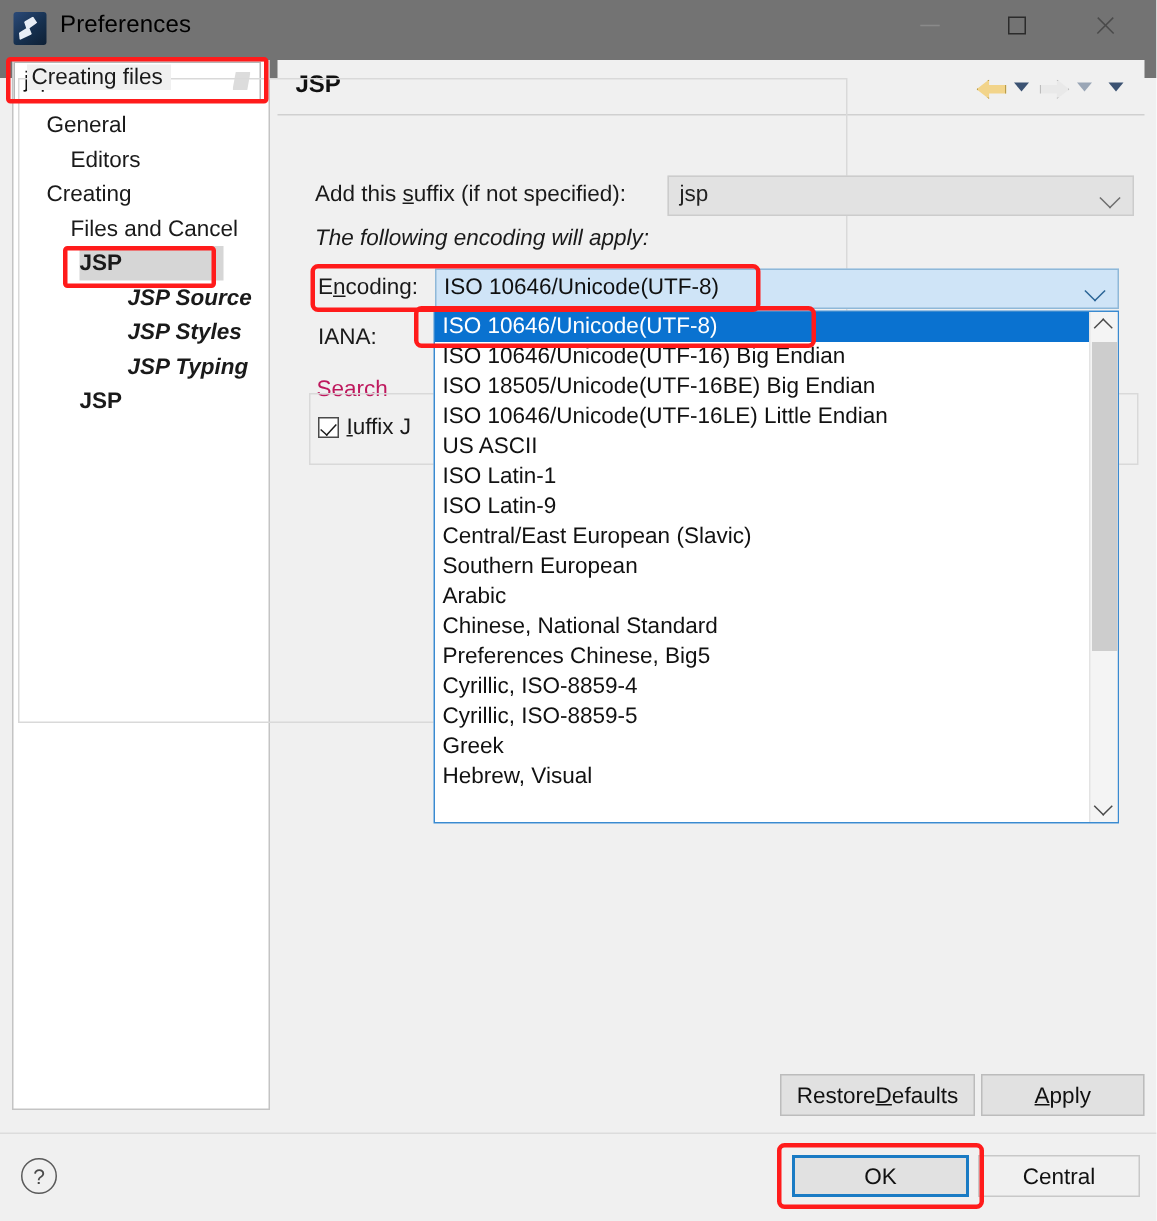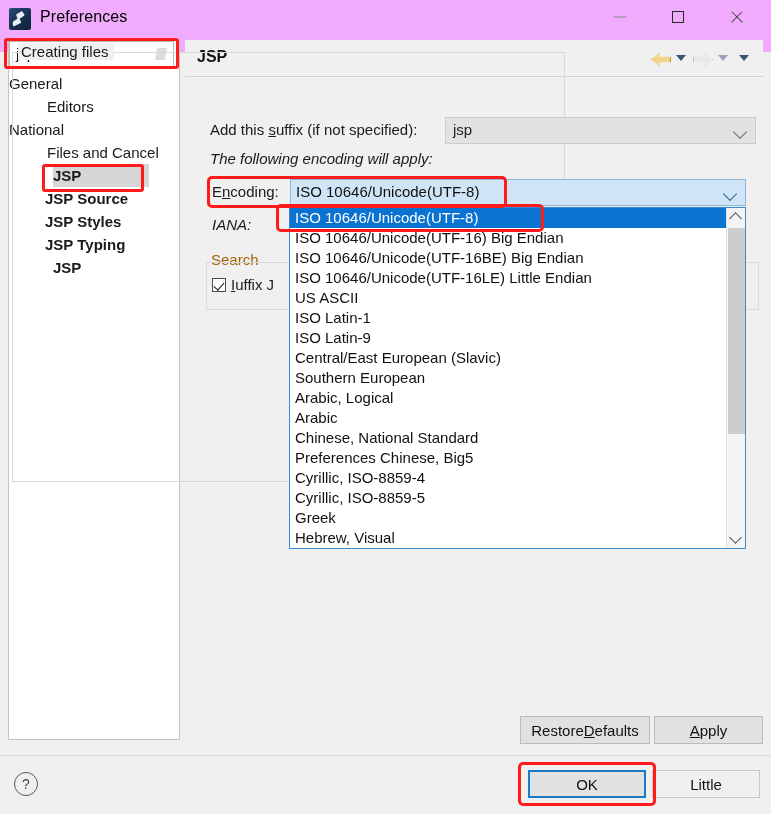--- a/index.html
+++ b/index.html
@@ -21,21 +21,21 @@
     position: absolute; left: 0; top: 0;
     width: 771px; height: 814px;
     background: #f0f0f0;
     box-sizing: border-box;
   }
 
   
   #titlebar {
     position: absolute; left: 0; top: 0;
     width: 771px; height: 52px;
-    background: #f0abfc;
+    background: #737373;
   }
   #app-icon {
     position: absolute; left: 9px; top: 8px;
     width: 22px; height: 22px;
     background: linear-gradient(140deg,#2b4a78 0%, #16304f 55%, #0e2035 100%);
     border-radius: 2px;
     overflow: hidden;
   }
   #app-icon .glyph {
     position: absolute; left: 5px; top: 3px;
@@ -115,24 +115,24 @@
     padding-left: 0;
     box-sizing: border-box;
   }
   .tree-item.sel {
     background: #d6d6d6;
     width: 96px;
     margin-left: 44px;
     padding-left: 0;
     text-align: left;
   }
-  .ind1 { }
+  .ind1 { padding-left: 22px; }
   .ind2 { padding-left: 38px; }
   .ind3 { padding-left: 44px; }
-  .ind4 { padding-left: 36px; }
+  .ind4 { padding-left: 76px; font-style: italic; }
   .bold { font-weight: bold; }
 
   
   #left-hscroll {
     position: absolute; left: 9px; bottom: 1px;
     width: 162px; height: 20px;
     background: #f0f0f0;
     border-top: 1px solid #e2e2e2;
   }
   #left-hscroll .arrow {
@@ -202,21 +202,21 @@
   }
 
   .row-label {
     position: absolute; font-size: 15px; color: #1a1a1a; white-space: nowrap;
   }
   .u { text-decoration: underline; }
 
   #lbl-suffix   { left: 210px; top: 121px; }
   #lbl-follow   { left: 210px; top: 150px; font-style: italic; }
   #lbl-encoding { left: 212px; top: 183px; }
-  #lbl-iana     { left: 212px; top: 216px; font-style: italic; }
+  #lbl-iana     { left: 212px; top: 216px; }
 
   
   #combo-suffix {
     position: absolute; left: 445px; top: 117px;
     width: 311px; height: 27px;
     background: #e2e2e2; border: 1px solid #cccccc;
     box-sizing: border-box;
   }
   #combo-suffix .val {
     position: absolute; left: 7px; top: 3px; font-size: 15px; color: #222;
@@ -246,21 +246,21 @@
   #combo-iana {
     position: absolute; left: 290px; top: 211px;
     width: 456px; height: 27px;
     background: #e2e2e2; border: 1px solid #cccccc;
     box-sizing: border-box;
   }
 
   
   #lbl-search {
     position: absolute; left: 211px; top: 251px;
-    font-size: 15px; color: #a16207;
+    font-size: 15px; color: #be185d;
   }
   #group-search {
     position: absolute; left: 206px; top: 262px;
     width: 553px; height: 48px;
     border: 1px solid #d9d9d9; box-sizing: border-box;
   }
   #chk-include {
     position: absolute; left: 212px; top: 276px;
     display: flex; align-items: center; gap: 5px;
     font-size: 15px; color: #1a1a1a; white-space: nowrap;
@@ -408,21 +408,21 @@
   <div id="left-panel"></div>
 
   <div id="filter-input">
     <span class="val">jsp</span>
     <span id="filter-clear"></span>
   </div>
 
   <div id="tree">
       <div class="tree-item ind1">General</div>
       <div class="tree-item ind2">Editors</div>
-      <div class="tree-item ind1">National</div>
+      <div class="tree-item ind1">Creating</div>
       <div class="tree-item ind2">Files and Cancel</div>
       <div class="tree-item ind3 bold sel">JSP</div>
       <div class="tree-item ind4 bold">JSP Source</div>
       <div class="tree-item ind4 bold">JSP Styles</div>
       <div class="tree-item ind4 bold">JSP Typing</div>
       <div class="tree-item ind3 bold">JSP</div>
     </div>
 
   <div id="left-hscroll">
     <div class="arrow l">❮</div>
@@ -470,28 +470,27 @@
   <div id="group-search"></div>
   <div id="chk-include">
     <span class="box"></span>
     <span><span class="u">I</span><span>uffix J</span></span>
   </div>
 
   <div id="dropdown">
     <div id="dd-items">
         <div class="dd-item sel">ISO 10646/Unicode(UTF-8)</div>
         <div class="dd-item">ISO 10646/Unicode(UTF-16) Big Endian</div>
-        <div class="dd-item">ISO 10646/Unicode(UTF-16BE) Big Endian</div>
+        <div class="dd-item">ISO 18505/Unicode(UTF-16BE) Big Endian</div>
         <div class="dd-item">ISO 10646/Unicode(UTF-16LE) Little Endian</div>
         <div class="dd-item">US ASCII</div>
         <div class="dd-item">ISO Latin-1</div>
         <div class="dd-item">ISO Latin-9</div>
         <div class="dd-item">Central/East European (Slavic)</div>
         <div class="dd-item">Southern European</div>
-        <div class="dd-item">Arabic, Logical</div>
         <div class="dd-item">Arabic</div>
         <div class="dd-item">Chinese, National Standard</div>
         <div class="dd-item">Preferences Chinese, Big5</div>
         <div class="dd-item">Cyrillic, ISO-8859-4</div>
         <div class="dd-item">Cyrillic, ISO-8859-5</div>
         <div class="dd-item">Greek</div>
         <div class="dd-item">Hebrew, Visual</div>
       </div>
     <div id="dd-scroll">
       <div class="sb-arrow up">
@@ -503,21 +502,21 @@
         </div>
     </div>
   </div>
 
   <div id="btn-restore">Restore <span class="u">D</span>efaults</div>
   <div id="btn-apply"><span class="u">A</span>pply</div>
 
   <div id="bottom-bar"></div>
   <div id="help-icon">?</div>
   <div id="btn-ok">OK</div>
-  <div id="btn-cancel">Little</div>
+  <div id="btn-cancel">Central</div>
 
   <div class="anno" id="anno-filter"></div>
   <div class="anno" id="anno-tree-jsp"></div>
   <div class="anno" id="anno-encoding"></div>
   <div class="anno" id="anno-ddfirst"></div>
   <div class="anno" id="anno-ok"></div>
 
 </div>
 
 </body></html>

